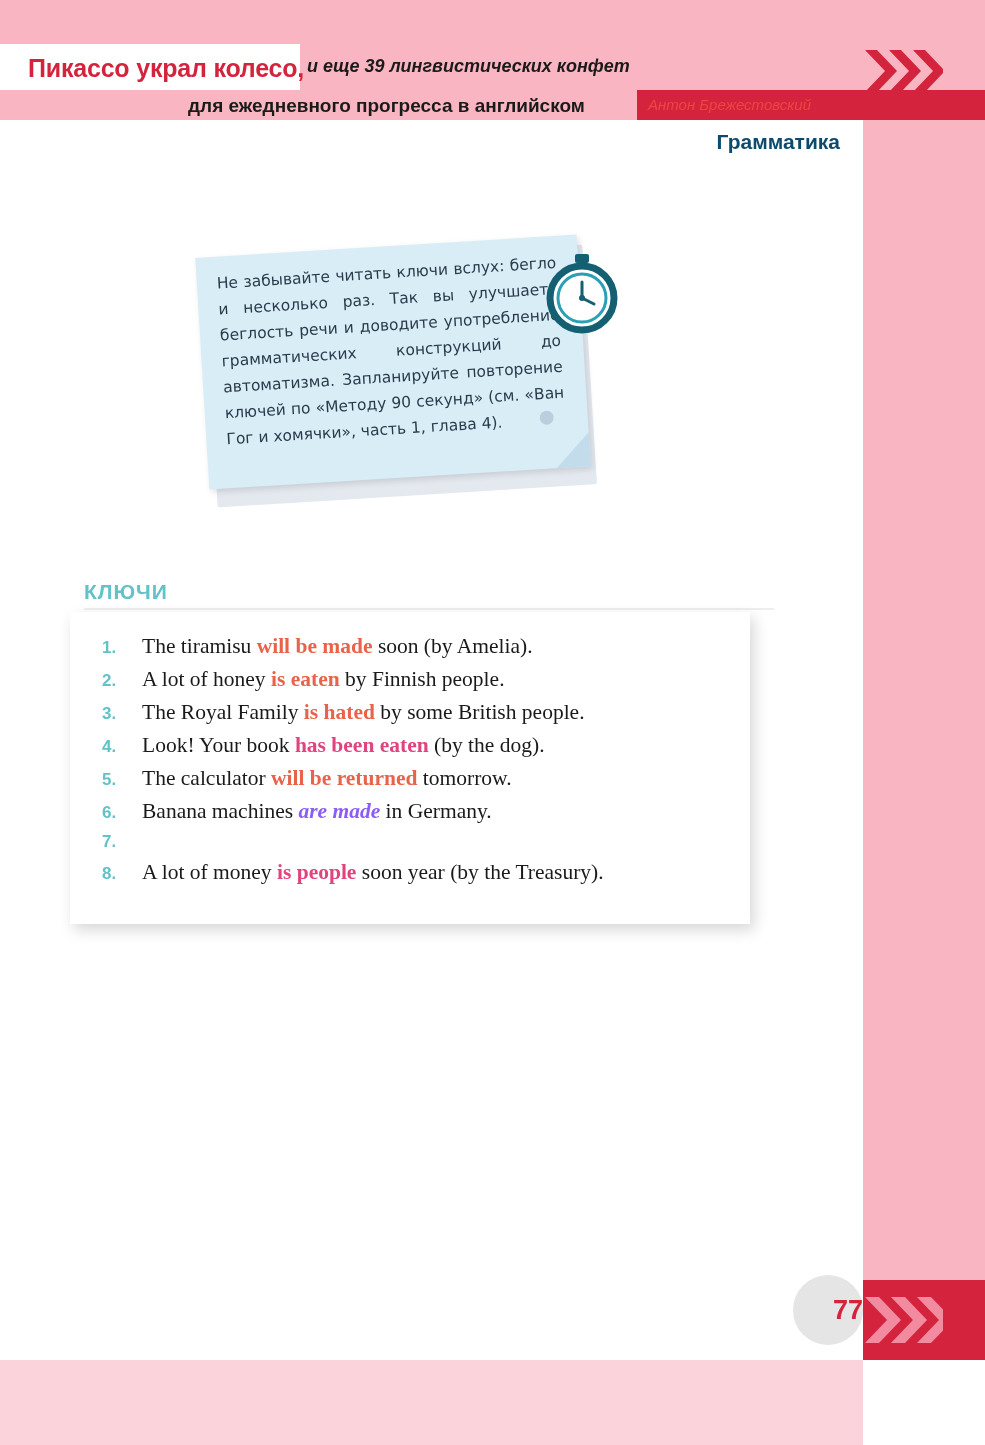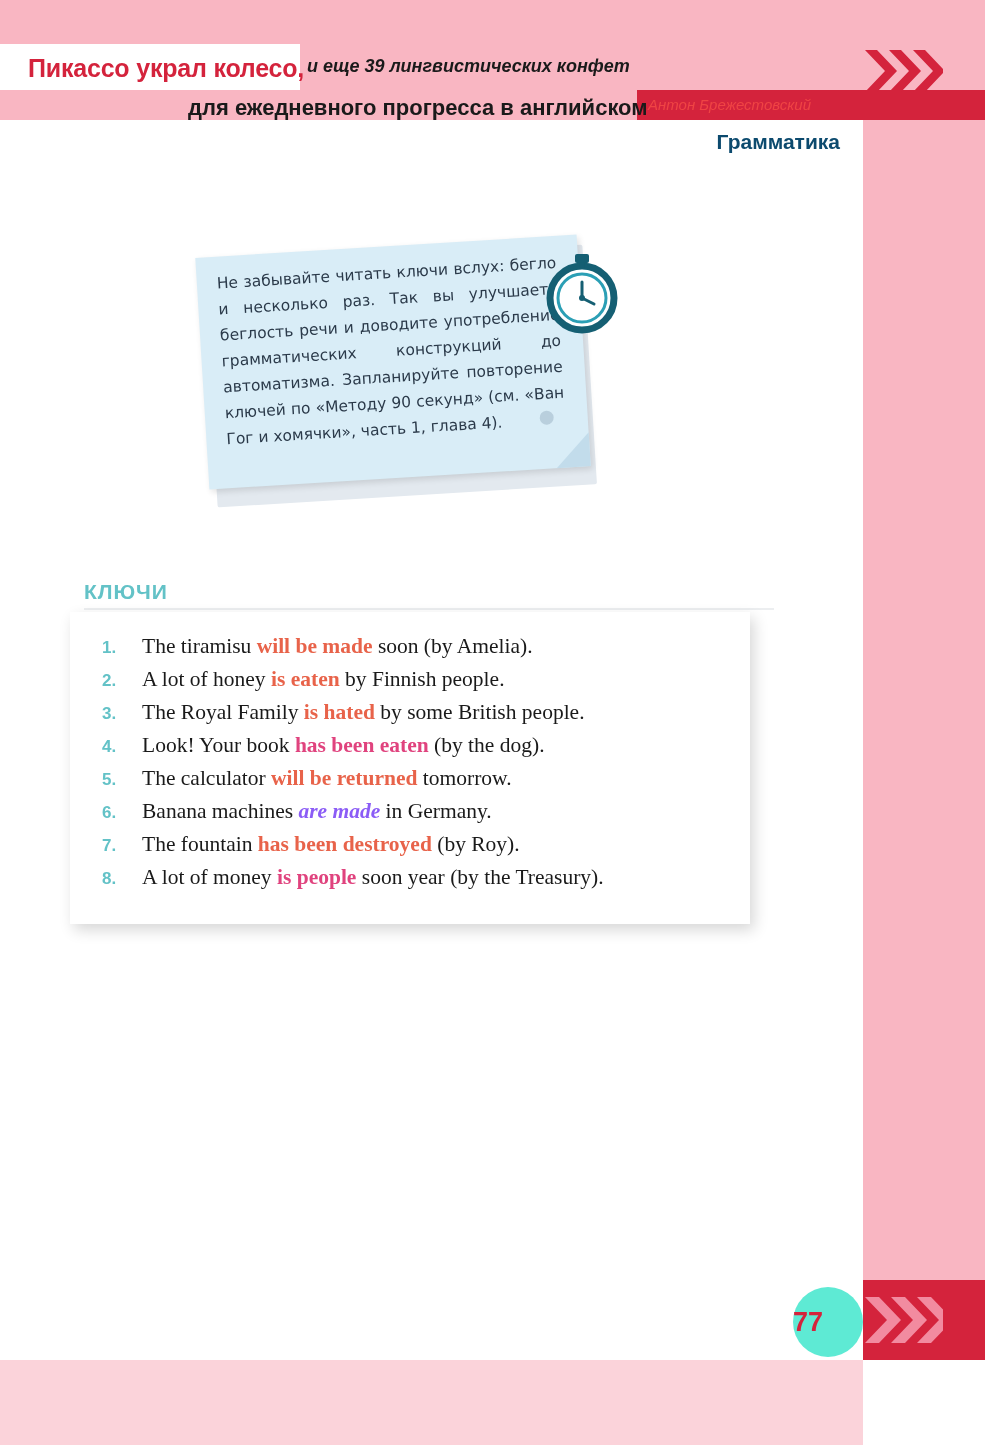--- a/index.html
+++ b/index.html
@@ -89,21 +89,21 @@
     position: absolute;
     left: 307px; top: 56px;
     font-size: 18px;
     font-weight: bold;
     font-style: italic;
     color: #1a1a1a;
   }
   .hdr-sub-1 {
     position: absolute;
     left: 188px; top: 95px;
-    font-size: 22px;
+    font-size: 19px;
     font-weight: bold;
     color: #1a1a1a;
   }
   .hdr-author {
     position: absolute;
     left: 648px; top: 96px;
     font-size: 15px;
     font-style: italic;
     color: #ef4444;
   }
@@ -234,27 +234,27 @@
     color: #8b5cf6;
     font-style: italic;
   }
   .key-text em.pink {
     color: #e0437e;
   }
 
   
   .page-num-circle {
     position: absolute;
-    left: 793px; bottom: 88px;
+    left: 793px; bottom: 100px;
     width: 70px; height: 70px;
     border-radius: 50%;
-    background: #5eead4;
+    background: #e5e5e5;
     display: flex;
     align-items: center;
-    justify-content: flex-start;
+    justify-content: flex-end;
   }
   .page-num {
     font-size: 27px;
     font-weight: bold;
     color: #d4233c;
   }
 </style>
 </head>
 <body>
 
@@ -327,21 +327,20 @@
       <div class="key-row">
         <span class="key-num">5.</span>
         <span class="key-text"><span>The calculator </span><em class="">will be returned</em><span> tomorrow.</span></span>
       </div>
       <div class="key-row">
         <span class="key-num">6.</span>
         <span class="key-text"><span>Banana machines </span><em class="green">are made</em><span> in Germany.</span></span>
       </div>
       <div class="key-row">
         <span class="key-num">7.</span>
-        <span class="key-text"><span>The fountain </span><em class="">has been destroyed</em><span> (by Roy).</span></span>
       </div>
       <div class="key-row">
         <span class="key-num">8.</span>
         <span class="key-text"><span>A lot of money </span><em class="pink">is people</em><span> soon year (by the Treasury).</span></span>
       </div>
     </div>
 
   <div class="chev-group-bottom">
     <svg width="80" height="54" viewBox="0 0 80 54">
       <path d="M2 4 L24 27 L2 50 L16 50 L38 27 L16 4 Z" fill="#f28ba0"></path>

